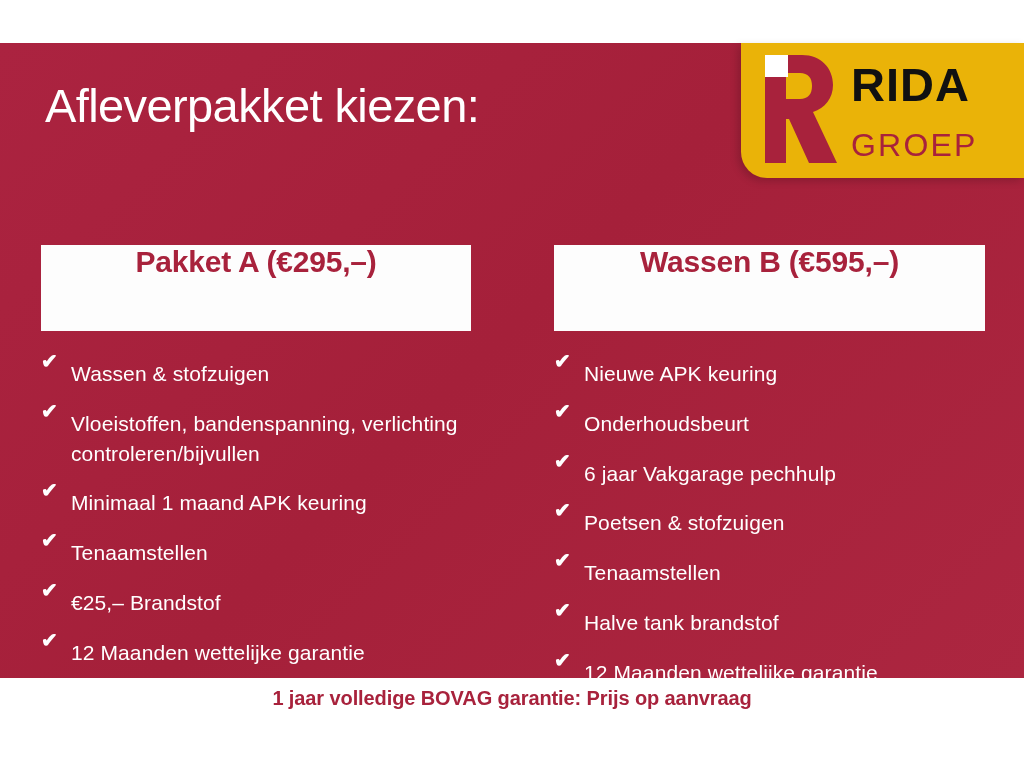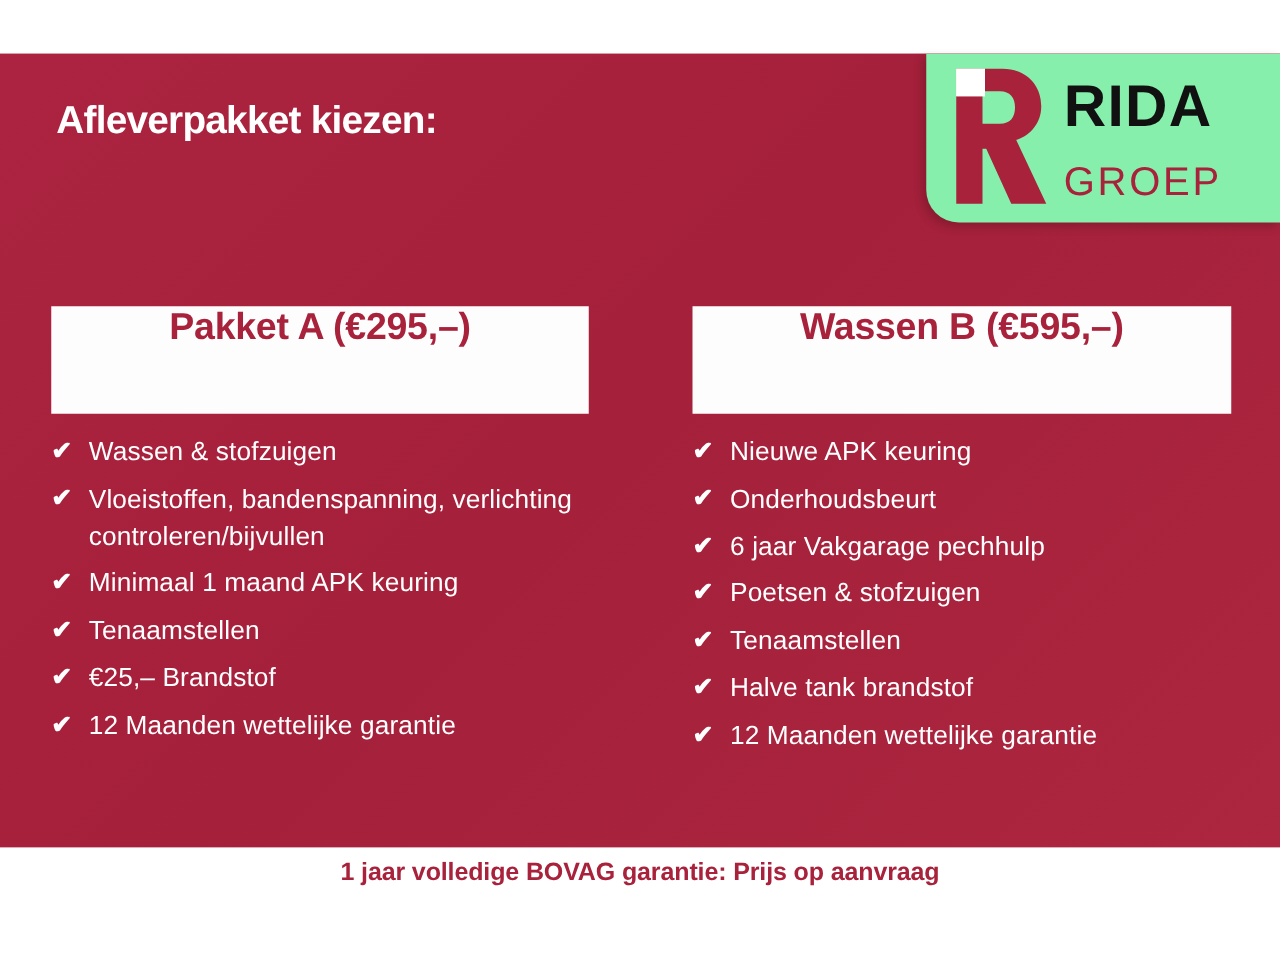--- a/index.html
+++ b/index.html
@@ -32,21 +32,21 @@
     background-image: linear-gradient(135deg, #ab2340 0%, #a5203a 48%, #ac2640 100%);
   }
 
   
   .logo-plate {
     position: absolute;
     left: 741px;
     top: 43px;
     width: 283px;
     height: 135px;
-    background: #86efac;
+    background: #eab308;
     border-bottom-left-radius: 26px;
     box-shadow: -3px 3px 8px rgba(0,0,0,0.18);
     display: flex;
     align-items: center;
     padding-left: 14px;
     box-sizing: border-box;
   }
   .logo-mark {
     width: 86px;
     height: 120px;
@@ -75,22 +75,22 @@
     color: #a8223c;
     margin-top: 21px;
     font-family: "Liberation Sans", sans-serif;
   }
 
   
   .heading {
     position: absolute;
     left: 45px;
     top: 78px;
-    font-size: 31px;
-    font-weight: 700;
+    font-size: 47px;
+    font-weight: 400;
     color: #ffffff;
     letter-spacing: -0.6px;
     white-space: nowrap;
   }
 
   
   .columns {
     position: absolute;
     left: 0;
     top: 245px;
@@ -136,20 +136,21 @@
   .check-icon {
     flex: 0 0 auto;
     width: 30px;
     font-size: 20px;
     line-height: 1.42;
     color: #ffffff;
     font-weight: 700;
   }
   .item-text {
     flex: 1 1 auto;
+    margin-top: 12px;
   }
 
   
   .footer {
     position: absolute;
     left: 0;
     top: 678px;
     width: 1024px;
     height: 116px;
     background: #ffffff;

